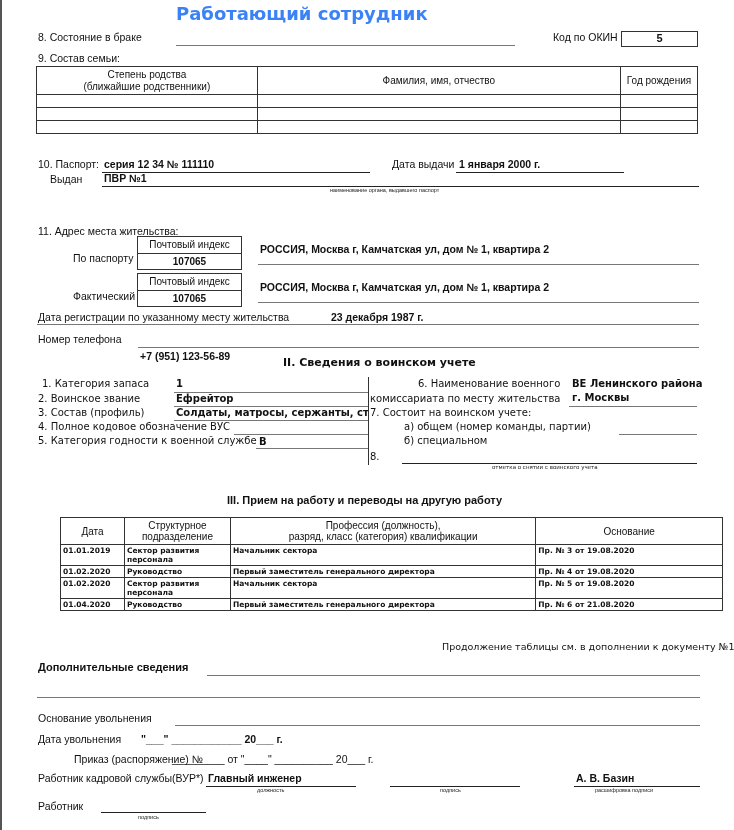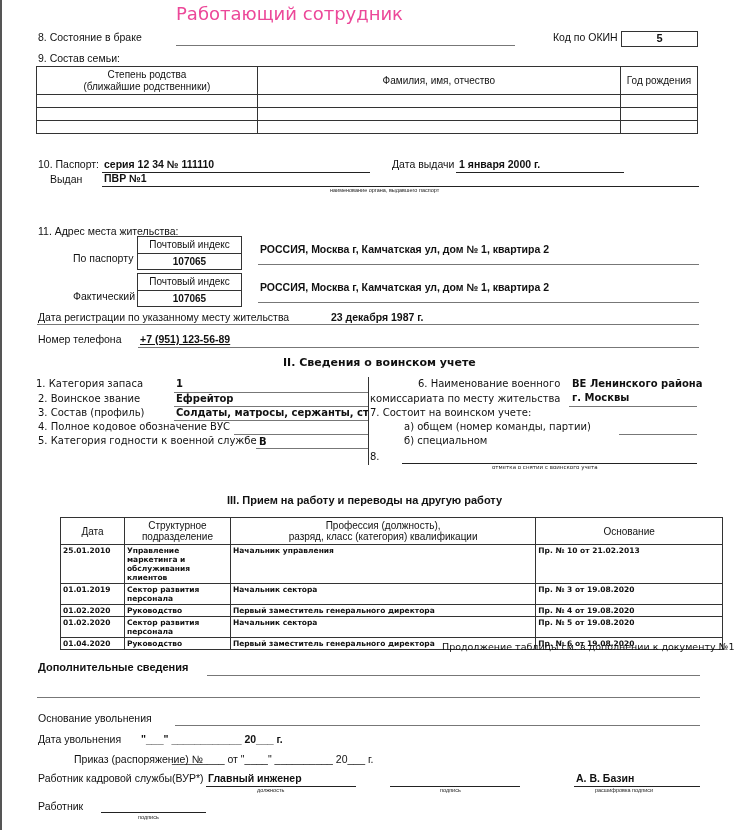--- a/index.html
+++ b/index.html
@@ -4,21 +4,21 @@
 <style>
   * { box-sizing: border-box; margin: 0; padding: 0; }
   html, body { width: 734px; height: 830px; background: #ffffff; overflow: hidden; }
   body { position: relative; font-family: "Liberation Sans", sans-serif; color: #111; font-size: 10.5px; }
   .left-edge { position: absolute; left: 0; top: 0; width: 2px; height: 830px; background: #555; }
   .abs { position: absolute; white-space: nowrap; }
   .b { font-weight: bold; }
   .uline { position: absolute; height: 0; border-top: 1.5px solid #777; }
   .uline-dark { position: absolute; height: 0; border-top: 1px solid #222; }
   .tiny { font-size: 5.5px; color: #222; }
-  .title { position: absolute; left: 176px; top: 3px; font-size: 18px; font-weight: normal; color: #ec4899; font-family: "DejaVu Sans", sans-serif; }
+  .title { position: absolute; left: 176px; top: 3px; font-size: 18px; font-weight: bold; color: #3b82f6; font-family: "DejaVu Sans", sans-serif; }
   table { border-collapse: collapse; position: absolute; }
   td, th { border: 1px solid #333; font-weight: normal; }
   .fam td { height: 12px; font-size: 10px; padding: 0 2px; }
   .fam th { font-size: 10px; text-align: center; line-height: 12px; }
   .okin-box { position: absolute; left: 621px; top: 31px; width: 77px; height: 16px; border: 1.5px solid #333; text-align: center; font-weight: bold; font-size: 11px; line-height: 13px; }
   .zip-box { position: absolute; border: 1px solid #333; width: 105px; }
   .zip-box div { height: 16px; text-align: center; font-size: 10px; line-height: 15px; }
   .zip-box div + div { border-top: 1px solid #333; font-weight: bold; }
   .vline { position: absolute; width: 0; border-left: 1px solid #333; }
   .mil { font-family: "DejaVu Sans", sans-serif; font-size: 10px; }
@@ -92,27 +92,27 @@
   <div>107065</div>
 </div>
 <div class="abs b" style="left:260px; top:281px;">РОССИЯ,  Москва г, Камчатская ул, дом № 1, квартира 2</div>
 <div class="uline" style="left:258px; top:302px; width:441px;"></div>
 
 <div class="abs" style="left:38px; top:311px;">Дата регистрации по указанному месту жительства</div>
 <div class="abs b" style="left:331px; top:311px;">23 декабря 1987 г.</div>
 <div class="uline" style="left:37px; top:324px; width:662px;"></div>
 
 <div class="abs" style="left:38px; top:333px;">Номер телефона</div>
-<div class="abs b" style="left:140px; top:333px;text-decoration:underline;">+7 (951) 123-56-89</div>
+<div class="abs b" style="left:140px; top:350px;">+7 (951) 123-56-89</div>
 <div class="uline" style="left:138px; top:347px; width:561px;"></div>
 
 <div class="abs b mil" style="left:283px; top:356px; font-size:11px;">II. Сведения о воинском учете</div>
 
 <div class="mil">
-  <div class="abs" style="left:36px; top:378px;">1. Категория запаса</div>
+  <div class="abs" style="left:42px; top:378px;">1. Категория запаса</div>
   <div class="abs b" style="left:176px; top:378px;">1</div>
   <div class="uline" style="left:174px; top:392px; width:195px;"></div>
 
   <div class="abs" style="left:38px; top:393px;">2. Воинское звание</div>
   <div class="abs b" style="left:176px; top:393px;">Ефрейтор</div>
   <div class="uline" style="left:174px; top:406px; width:195px;"></div>
 
   <div class="abs" style="left:38px; top:407px;">3. Состав (профиль)</div>
   <div class="abs b" style="left:176px; top:407px; width:192px; overflow:hidden;">Солдаты, матросы, сержанты, старш</div>
   <div class="uline" style="left:174px; top:420px; width:195px;"></div>
@@ -146,26 +146,20 @@
 <div class="abs b" style="left:227px; top:494px; font-size:11px;">III. Прием на работу и переводы на другую работу</div>
 
 <table class="jobs" style="left:36px; top:517px; width:663px;margin-left:24px;">
   <tbody>
       <tr style="height:25px;">
     <th style="width:64px;">Дата</th>
     <th style="width:106px;"><span>Структурное</span><br><span>подразделение</span></th>
     <th style="width:306px;"><span>Профессия (должность),</span><br><span>разряд, класс (категория) квалификации</span></th>
     <th style="width:187px;">Основание</th>
   </tr>
-  <tr style="height:30px;" class="outer">
-    <td>25.01.2010</td>
-    <td>Управление маркетинга и обслуживания клиентов</td>
-    <td>Начальник управления</td>
-    <td>Пр. № 10 от 21.02.2013</td>
-  </tr>
   <tr style="height:21px;" class="outer">
     <td>01.01.2019</td>
     <td>Сектор развития персонала</td>
     <td>Начальник сектора</td>
     <td>Пр. № 3 от 19.08.2020</td>
   </tr>
   <tr style="height:11px;" class="outer">
     <td>01.02.2020</td>
     <td>Руководство</td>
     <td>Первый заместитель генерального директора</td>
@@ -174,21 +168,21 @@
   <tr style="height:21px;" class="outer">
     <td>01.02.2020</td>
     <td>Сектор развития персонала</td>
     <td>Начальник сектора</td>
     <td>Пр. № 5 от 19.08.2020</td>
   </tr>
   <tr style="height:11px;" class="outer">
     <td>01.04.2020</td>
     <td>Руководство</td>
     <td>Первый заместитель генерального директора</td>
-    <td>Пр. № 6 от 19.08.2020</td>
+    <td>Пр. № 6 от 21.08.2020</td>
   </tr>
 </tbody>
   </table>
 <div class="abs mil" style="left:442px; top:641px; font-size:9.5px;">Продолжение таблицы см. в дополнении к документу №1.</div>
 
 <div class="abs b" style="left:38px; top:661px; font-size:11px;">Дополнительные сведения</div>
 <div class="uline" style="left:207px; top:675px; width:493px;"></div>
 <div class="uline" style="left:37px; top:697px; width:663px;"></div>
 
 <div class="abs" style="left:38px; top:712px;">Основание увольнения</div>

